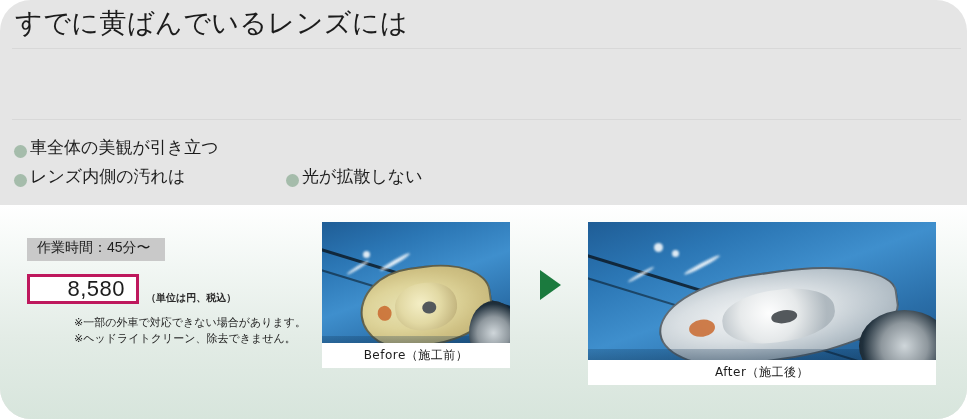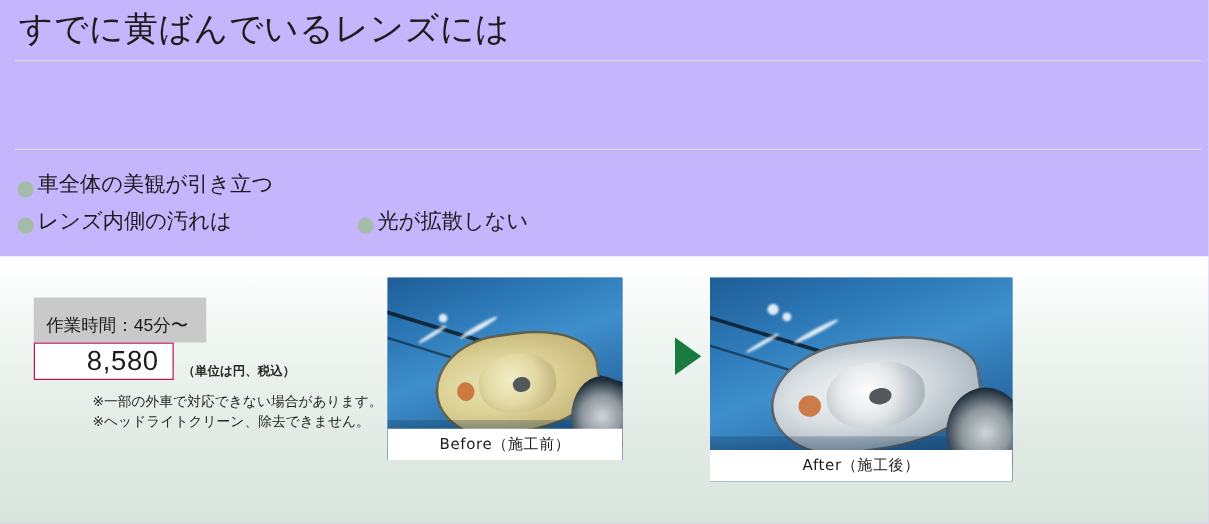--- a/index.html
+++ b/index.html
@@ -4,21 +4,21 @@
 <style>
   html,body{margin:0;padding:0;}
   body{
     width:967px;height:419px;
     font-family:"Liberation Sans","DejaVu Sans",sans-serif;
     background:#ffffff;
     overflow:hidden;
     position:relative;
     color:#1a1a1a;
   }
-  .page{position:relative;width:967px;height:419px;overflow:hidden;background:#c4b5fd;}
+  .page{position:relative;width:967px;height:419px;overflow:hidden;background:#e5e5e5;border-radius:31px;}
 
   
   .headline{
     position:absolute;left:15px;top:4px;
     font-size:27px;line-height:38px;
     color:#1c1c1c;letter-spacing:0.5px;
     white-space:nowrap;
   }
   .rule{
     position:absolute;left:12px;right:6px;height:1px;
@@ -53,27 +53,27 @@
   .panel{
     position:absolute;left:0;top:205px;width:967px;height:214px;
     background:linear-gradient(to bottom,#ffffff 0%,#f2f7f4 28%,#e3ece6 62%,#d7e5dc 100%);
   }
 
   
   .timebadge{
     position:absolute;left:27px;top:238px;
     background:#c9c9c9;color:#1c1c1c;
     font-size:14px;line-height:16px;
-    padding:14px 14px 6px 10px;
+    padding:1px 14px 6px 10px;
     white-space:nowrap;
   }
   .pricebox{
     position:absolute;left:27px;top:274px;
     width:112px;height:30px;
-    background:#ffffff;border:1px solid #be185d;
+    background:#ffffff;border:3px solid #be185d;
     display:flex;align-items:center;justify-content:flex-end;
     box-sizing:border-box;padding-right:11px;
   }
   .price{font-size:22px;line-height:24px;color:#1c1c1c;letter-spacing:0.5px;}
   .unit{
     position:absolute;left:146px;top:292px;
     font-size:10px;line-height:12px;color:#2a2a2a;white-space:nowrap;font-weight:bold;
   }
   .notes{
     position:absolute;left:26px;top:314px;
@@ -83,22 +83,22 @@
   
   .photo{position:absolute;background:#2f6fa8;overflow:hidden;}
   .cap{
     position:absolute;left:0;right:0;bottom:0;
     background:#ffffff;color:#1c1c1c;
     font-size:12px;line-height:14px;
     text-align:center;padding:5px 0 6px;
     font-family:"DejaVu Sans","Liberation Sans",sans-serif;
     letter-spacing:0.5px;
   }
-  .photo-before{left:310px;top:222px;width:188px;height:146px;}
-  .photo-after{left:568px;top:222px;width:242px;height:163px;}
+  .photo-before{left:322px;top:222px;width:188px;height:146px;}
+  .photo-after{left:588px;top:222px;width:348px;height:163px;}
 
   
   .car{position:absolute;inset:0;}
   .paint{
     position:absolute;inset:0;
     background:
       linear-gradient(160deg,#1f5d96 0%,#2b76b4 22%,#3f8fcd 45%,#2a6ea8 70%,#1b4f80 100%);
   }
   .hoodline{
     position:absolute;left:-6%;top:16%;width:120%;height:3px;

